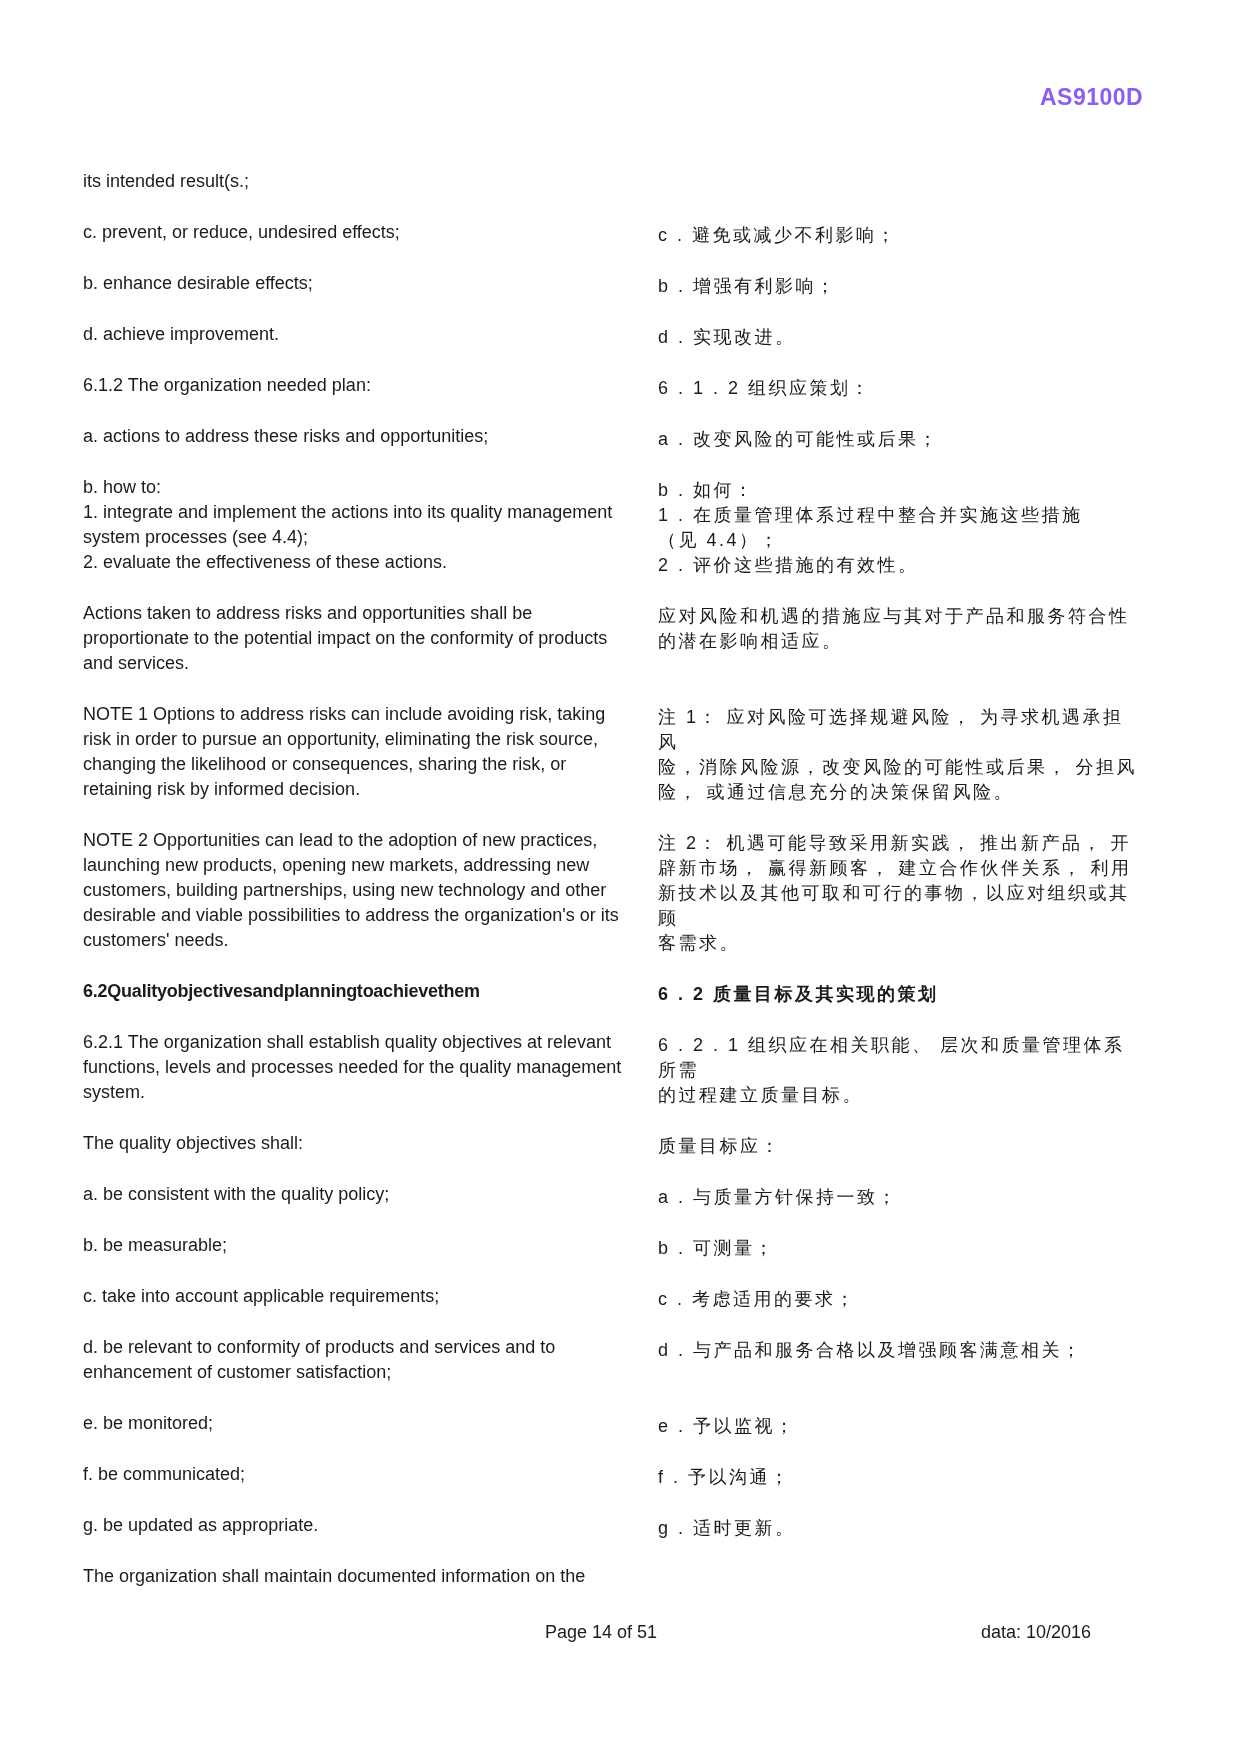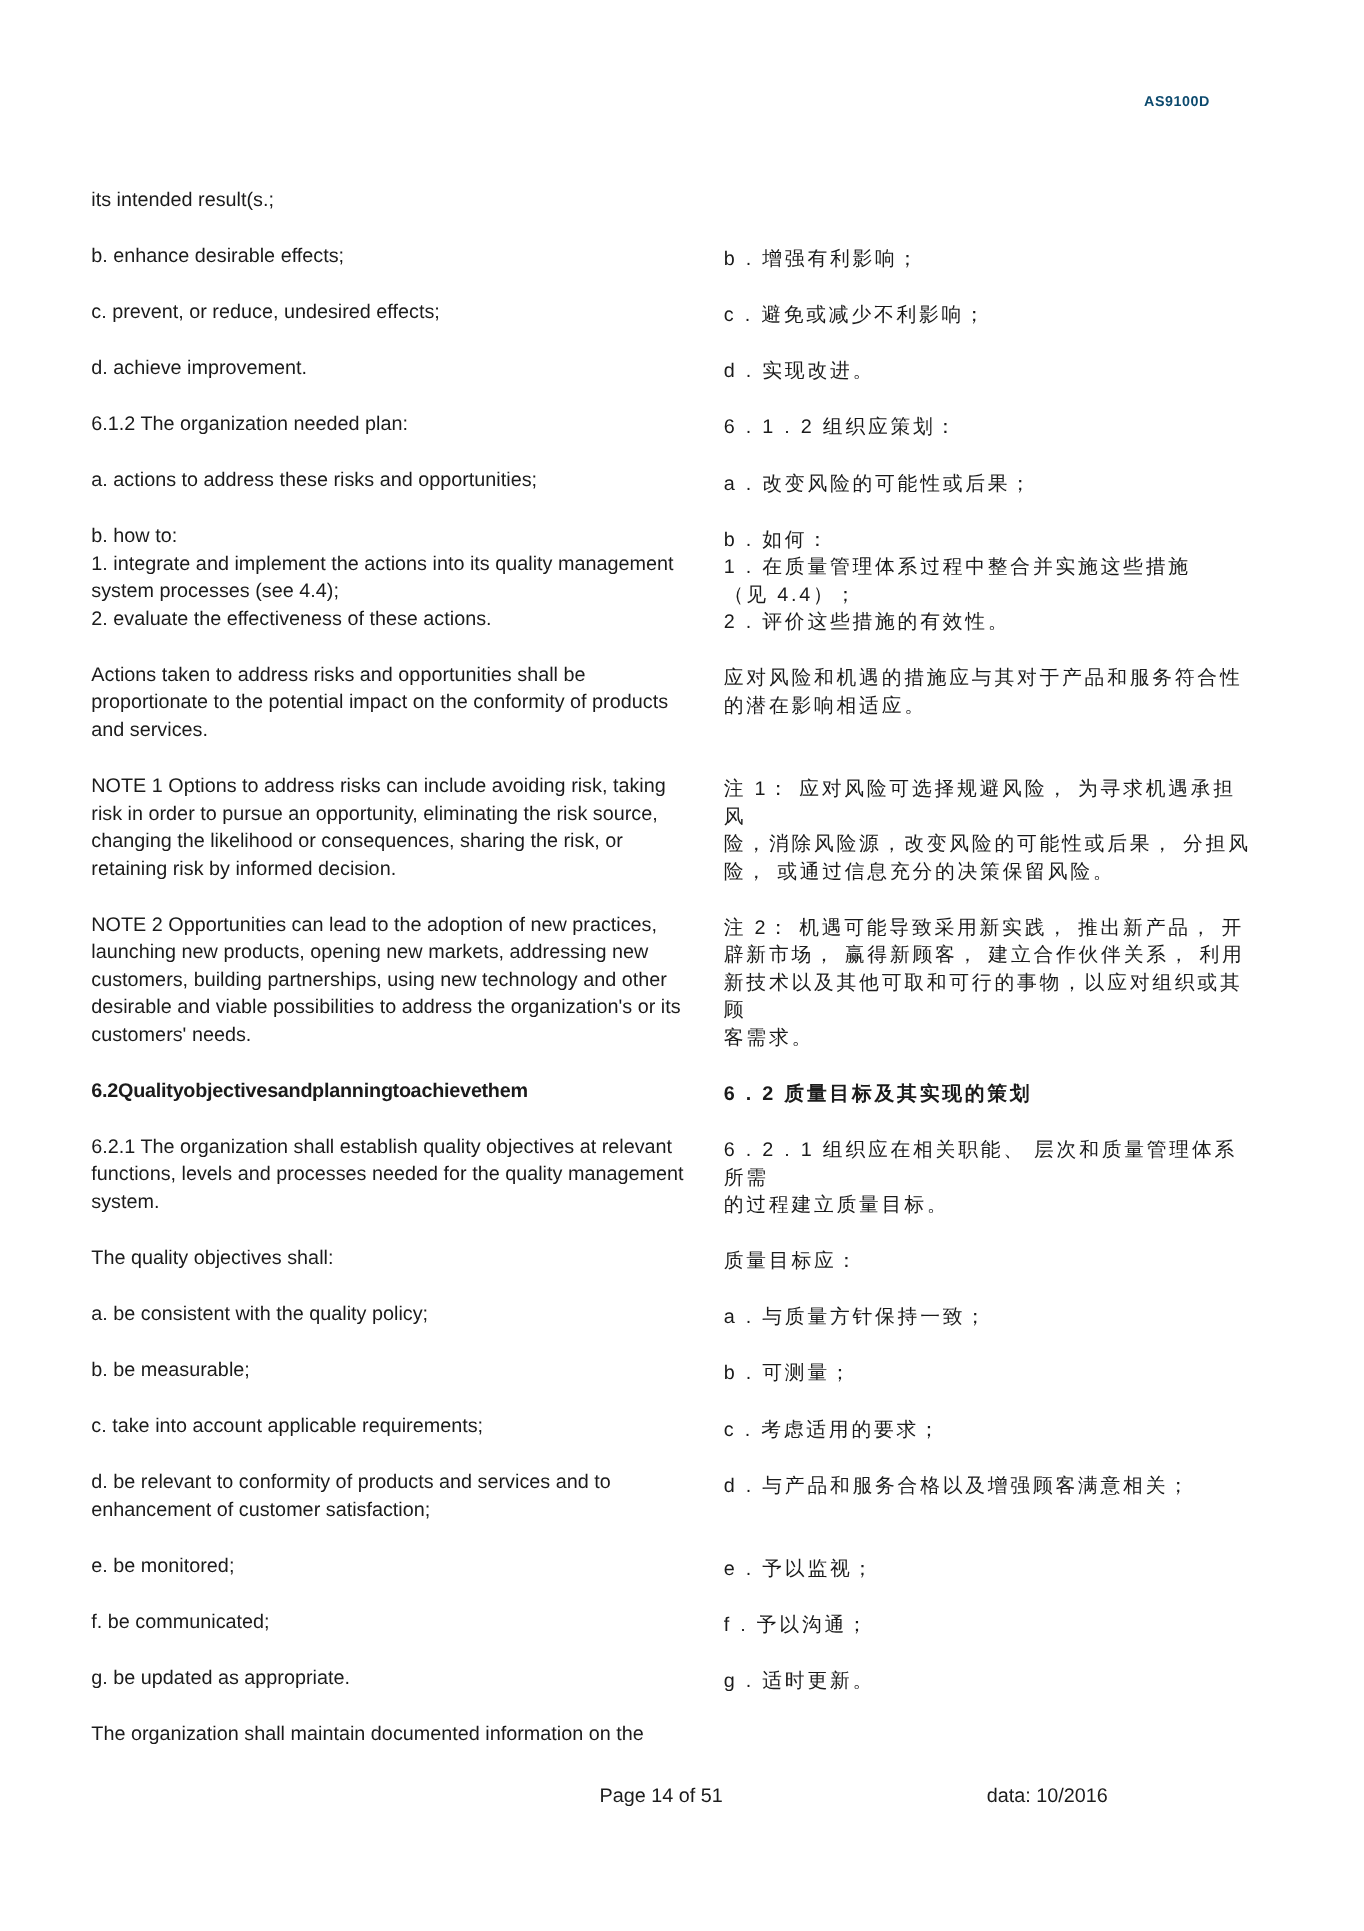--- a/index.html
+++ b/index.html
@@ -7,23 +7,23 @@
     width: 1240px; height: 1755px;
     background: #ffffff;
     font-family: "Liberation Sans", "DejaVu Sans", sans-serif;
     color: #1b1b1b;
     position: relative;
     overflow: hidden;
   }
   .doc-code {
     position: absolute;
     left: 1040px; top: 84px;
-    font-size: 13px;
+    font-size: 23px;
     font-weight: bold;
-    color: #0c4a6e;
+    color: #8b5cf6;
     letter-spacing: 0.5px;
   }
   .content {
     position: absolute;
     left: 83px; top: 149px;
     width: 1074px;
     margin-top: 20px;
   }
   .row {
     display: flex;
@@ -56,44 +56,44 @@
   .bold-row .zh {
     font-weight: bold;
   }
   .footer-page {
     position: absolute;
     left: 545px; top: 1622px;
     font-size: 18px;
   }
   .footer-date {
     position: absolute;
-    left: 897px; top: 1622px;
+    left: 981px; top: 1622px;
     font-size: 18px;
   }
 </style>
 </head>
 <body>
 
 <div class="doc-code">AS9100D</div>
 
 <div class="content">
 
   <div class="row">
     <div class="en">its intended result(s.;</div>
     <div class="zh"></div>
   </div>
 
   <div class="row">
+    <div class="en">c. prevent, or reduce, undesired effects;</div>
+    <div class="zh">c . 避免或减少不利影响；</div>
+  </div>
+
+  <div class="row">
     <div class="en">b. enhance desirable effects;</div>
     <div class="zh">b . 增强有利影响；</div>
-  </div>
-
-  <div class="row">
-    <div class="en">c. prevent, or reduce, undesired effects;</div>
-    <div class="zh">c . 避免或减少不利影响；</div>
   </div>
 
   <div class="row">
     <div class="en">d. achieve improvement.</div>
     <div class="zh">d . 实现改进。</div>
   </div>
 
   <div class="row">
     <div class="en">6.1.2 The organization needed plan:</div>
     <div class="zh">6 . 1 . 2 组织应策划：</div>

